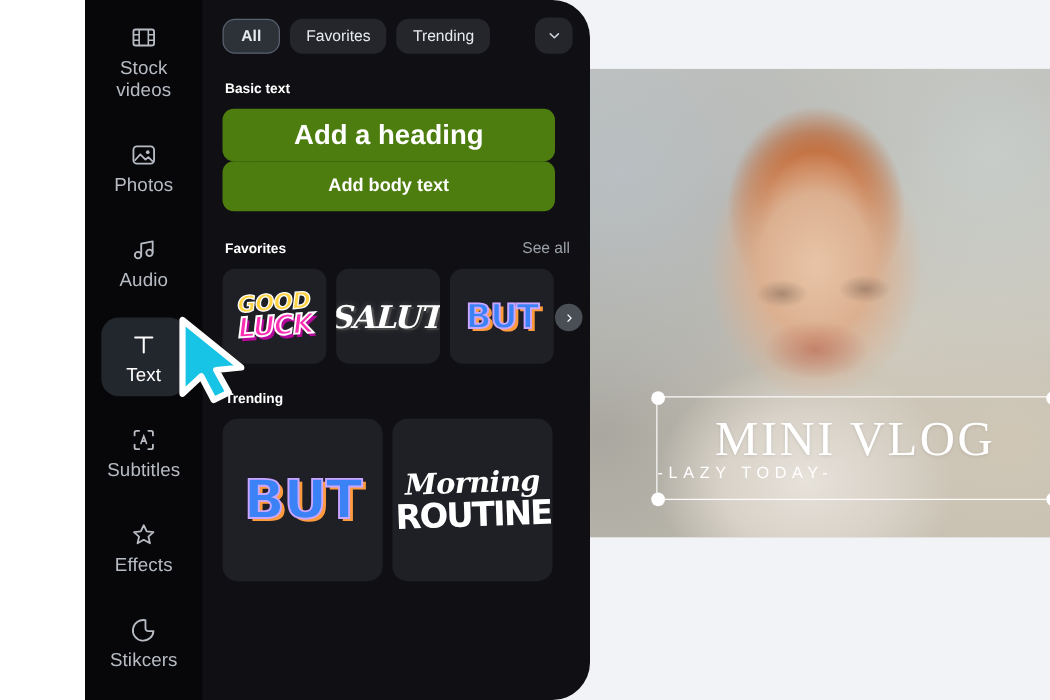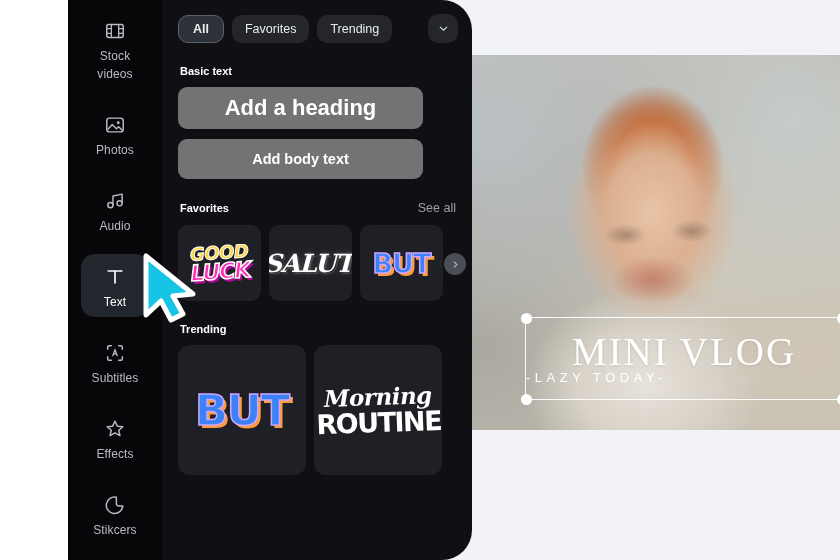--- a/index.html
+++ b/index.html
@@ -51,21 +51,21 @@
     color: #ffffff;
   }
   .rail-icon {
     display: block;
     height: 26px;
     line-height: 26px;
     margin-bottom: 3px;
   }
   .rail-icon svg { vertical-align: middle; }
   .rail-label {
-    font-size: 12px;
+    font-size: 15px;
     line-height: 13px;
     letter-spacing: .1px;
     white-space: pre-line;
     font-weight: 400;
   }
 
   
   .content {
     position: absolute;
     left: 94px; top: 0;
@@ -109,28 +109,27 @@
   .sect-head {
     display: flex; align-items: baseline; justify-content: space-between;
     margin: 22px 2px 10px 2px;
   }
   .sect-head .sect-title { margin: 0; }
   .see-all {
     color: #9aa0a8; font-size: 12.5px; cursor: pointer; text-align: center;
   }
 
   .big-btn {
-    width: 245px; height: 42px;
-    background: #737373;
+    width: 266px; height: 42px;
+    background: #4d7c0f;
     border: none; border-radius: 9px;
     color: #ffffff;
     font-family: "Liberation Sans", sans-serif;
     display: flex; align-items: center; justify-content: center;
     cursor: pointer;
-    margin-bottom: 10px;
   }
   .big-btn.heading { font-size: 22px; font-weight: bold; }
   .big-btn.body { font-size: 14.5px; font-weight: bold; height: 40px; }
 
   .thumb-row { display: flex; gap: 8px; position: relative; }
   .thumb {
     width: 83px; height: 76px;
     background: #1e2025;
     border-radius: 10px;
     display: flex; align-items: center; justify-content: center;

